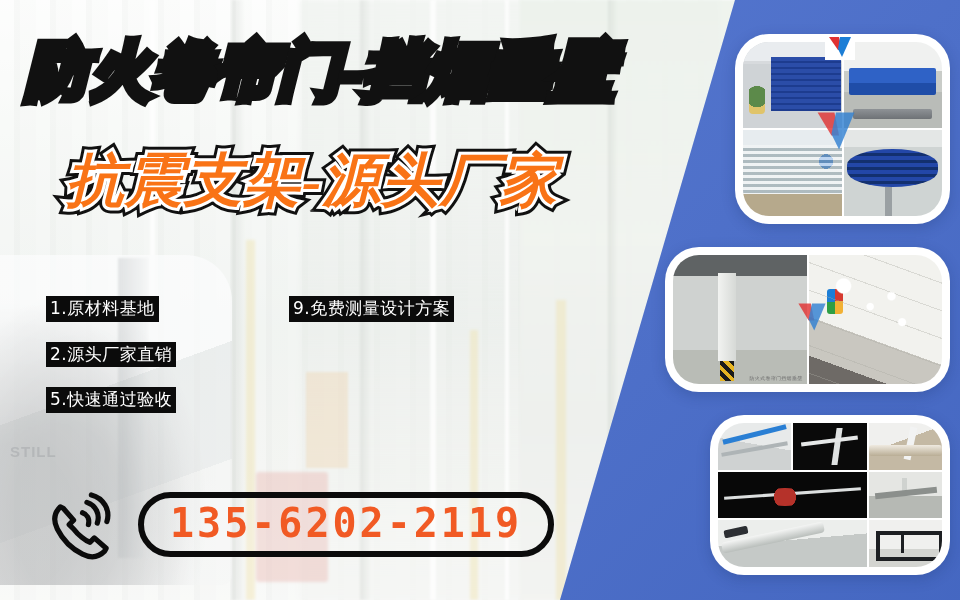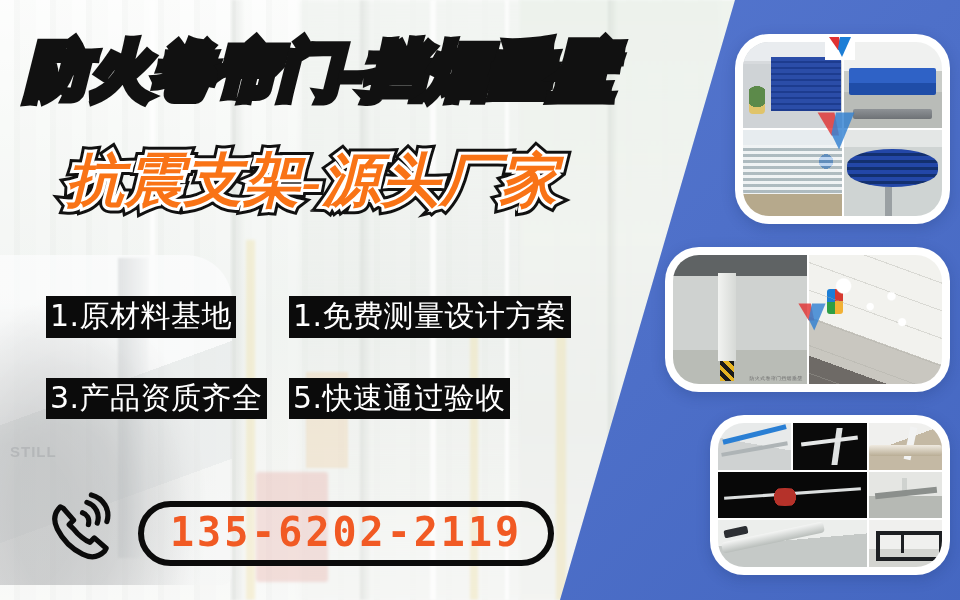--- a/index.html
+++ b/index.html
@@ -128,27 +128,27 @@
     color:#f97316;z-index:3;
   }
 
   
   .features{position:absolute;left:46px;top:296px;width:510px;z-index:4;}
   .frow{display:flex;align-items:flex-start;margin-bottom:20px;}
   .fcol-a{width:243px;}
   .fcol-b{width:267px;}
   .fitem{
     display:inline-block;background:#0b0b0b;color:#ffffff;
-    font-size:30px;line-height:1.22;padding:2px 4px 3px 4px;
+    font-size:17px;line-height:1.22;padding:2px 4px 3px 4px;
     font-family:"DejaVu Sans","Liberation Sans",sans-serif;
     white-space:nowrap;letter-spacing:.5px;
   }
 
   
-  .phone-row{position:absolute;left:44px;top:492px;display:flex;align-items:flex-end;z-index:4;}
+  .phone-row{position:absolute;left:44px;top:492px;display:flex;align-items:flex-start;z-index:4;}
   .phone-icon{width:74px;height:74px;margin-right:20px;flex:none;}
   .phone-box{
     border:6px solid #0b0b0b;border-radius:34px;
     padding:3px 26px 6px 26px;background:rgba(255,255,255,.10);
   }
   .phone-num{
     font-family:"DejaVu Sans Mono","Liberation Mono",monospace;
     font-size:40px;font-weight:bold;color:#f15a24;letter-spacing:3px;
     line-height:1.1;white-space:nowrap;
   }
@@ -373,29 +373,29 @@
   <div class="headline" id="h2-stroke">抗震支架-源头厂家</div>
   <div class="headline" id="h2-white">抗震支架-源头厂家</div>
   <div class="headline" id="h2-fill">抗震支架-源头厂家</div>
 
   <div class="features">
     <div class="frow">
       <div class="fcol-a">
         <span class="fitem">1.原材料基地</span>
       </div>
       <div class="fcol-b">
-        <span class="fitem">1.免费测量设计方案</span>
+        <span class="fitem">9.免费测量设计方案</span>
       </div>
-    </div>
-    <div class="frow">
     </div>
     <div class="frow">
       <div class="fcol-a">
-        <span class="fitem">3.产品资质齐全</span>
+        <span class="fitem">2.源头厂家直销</span>
       </div>
+    </div>
+    <div class="frow">
       <div class="fcol-b">
         <span class="fitem">5.快速通过验收</span>
       </div>
     </div>
   </div>
 
   <div class="phone-row">
     <svg class="phone-icon" viewBox="0 0 100 100">
       <path d="M22 20 C14 28 12 38 18 50 C25 64 38 77 52 84 C64 90 74 88 82 80 L84 76 L68 62 L62 68 C56 66 46 58 40 50 L34 44 L40 38 L26 22 Z" fill="none" stroke="#0b0b0b" stroke-width="7" stroke-linejoin="round" stroke-linecap="round"></path>
       <path d="M60 44 C62 36 58 30 52 28" fill="none" stroke="#0b0b0b" stroke-width="7" stroke-linecap="round"></path>

